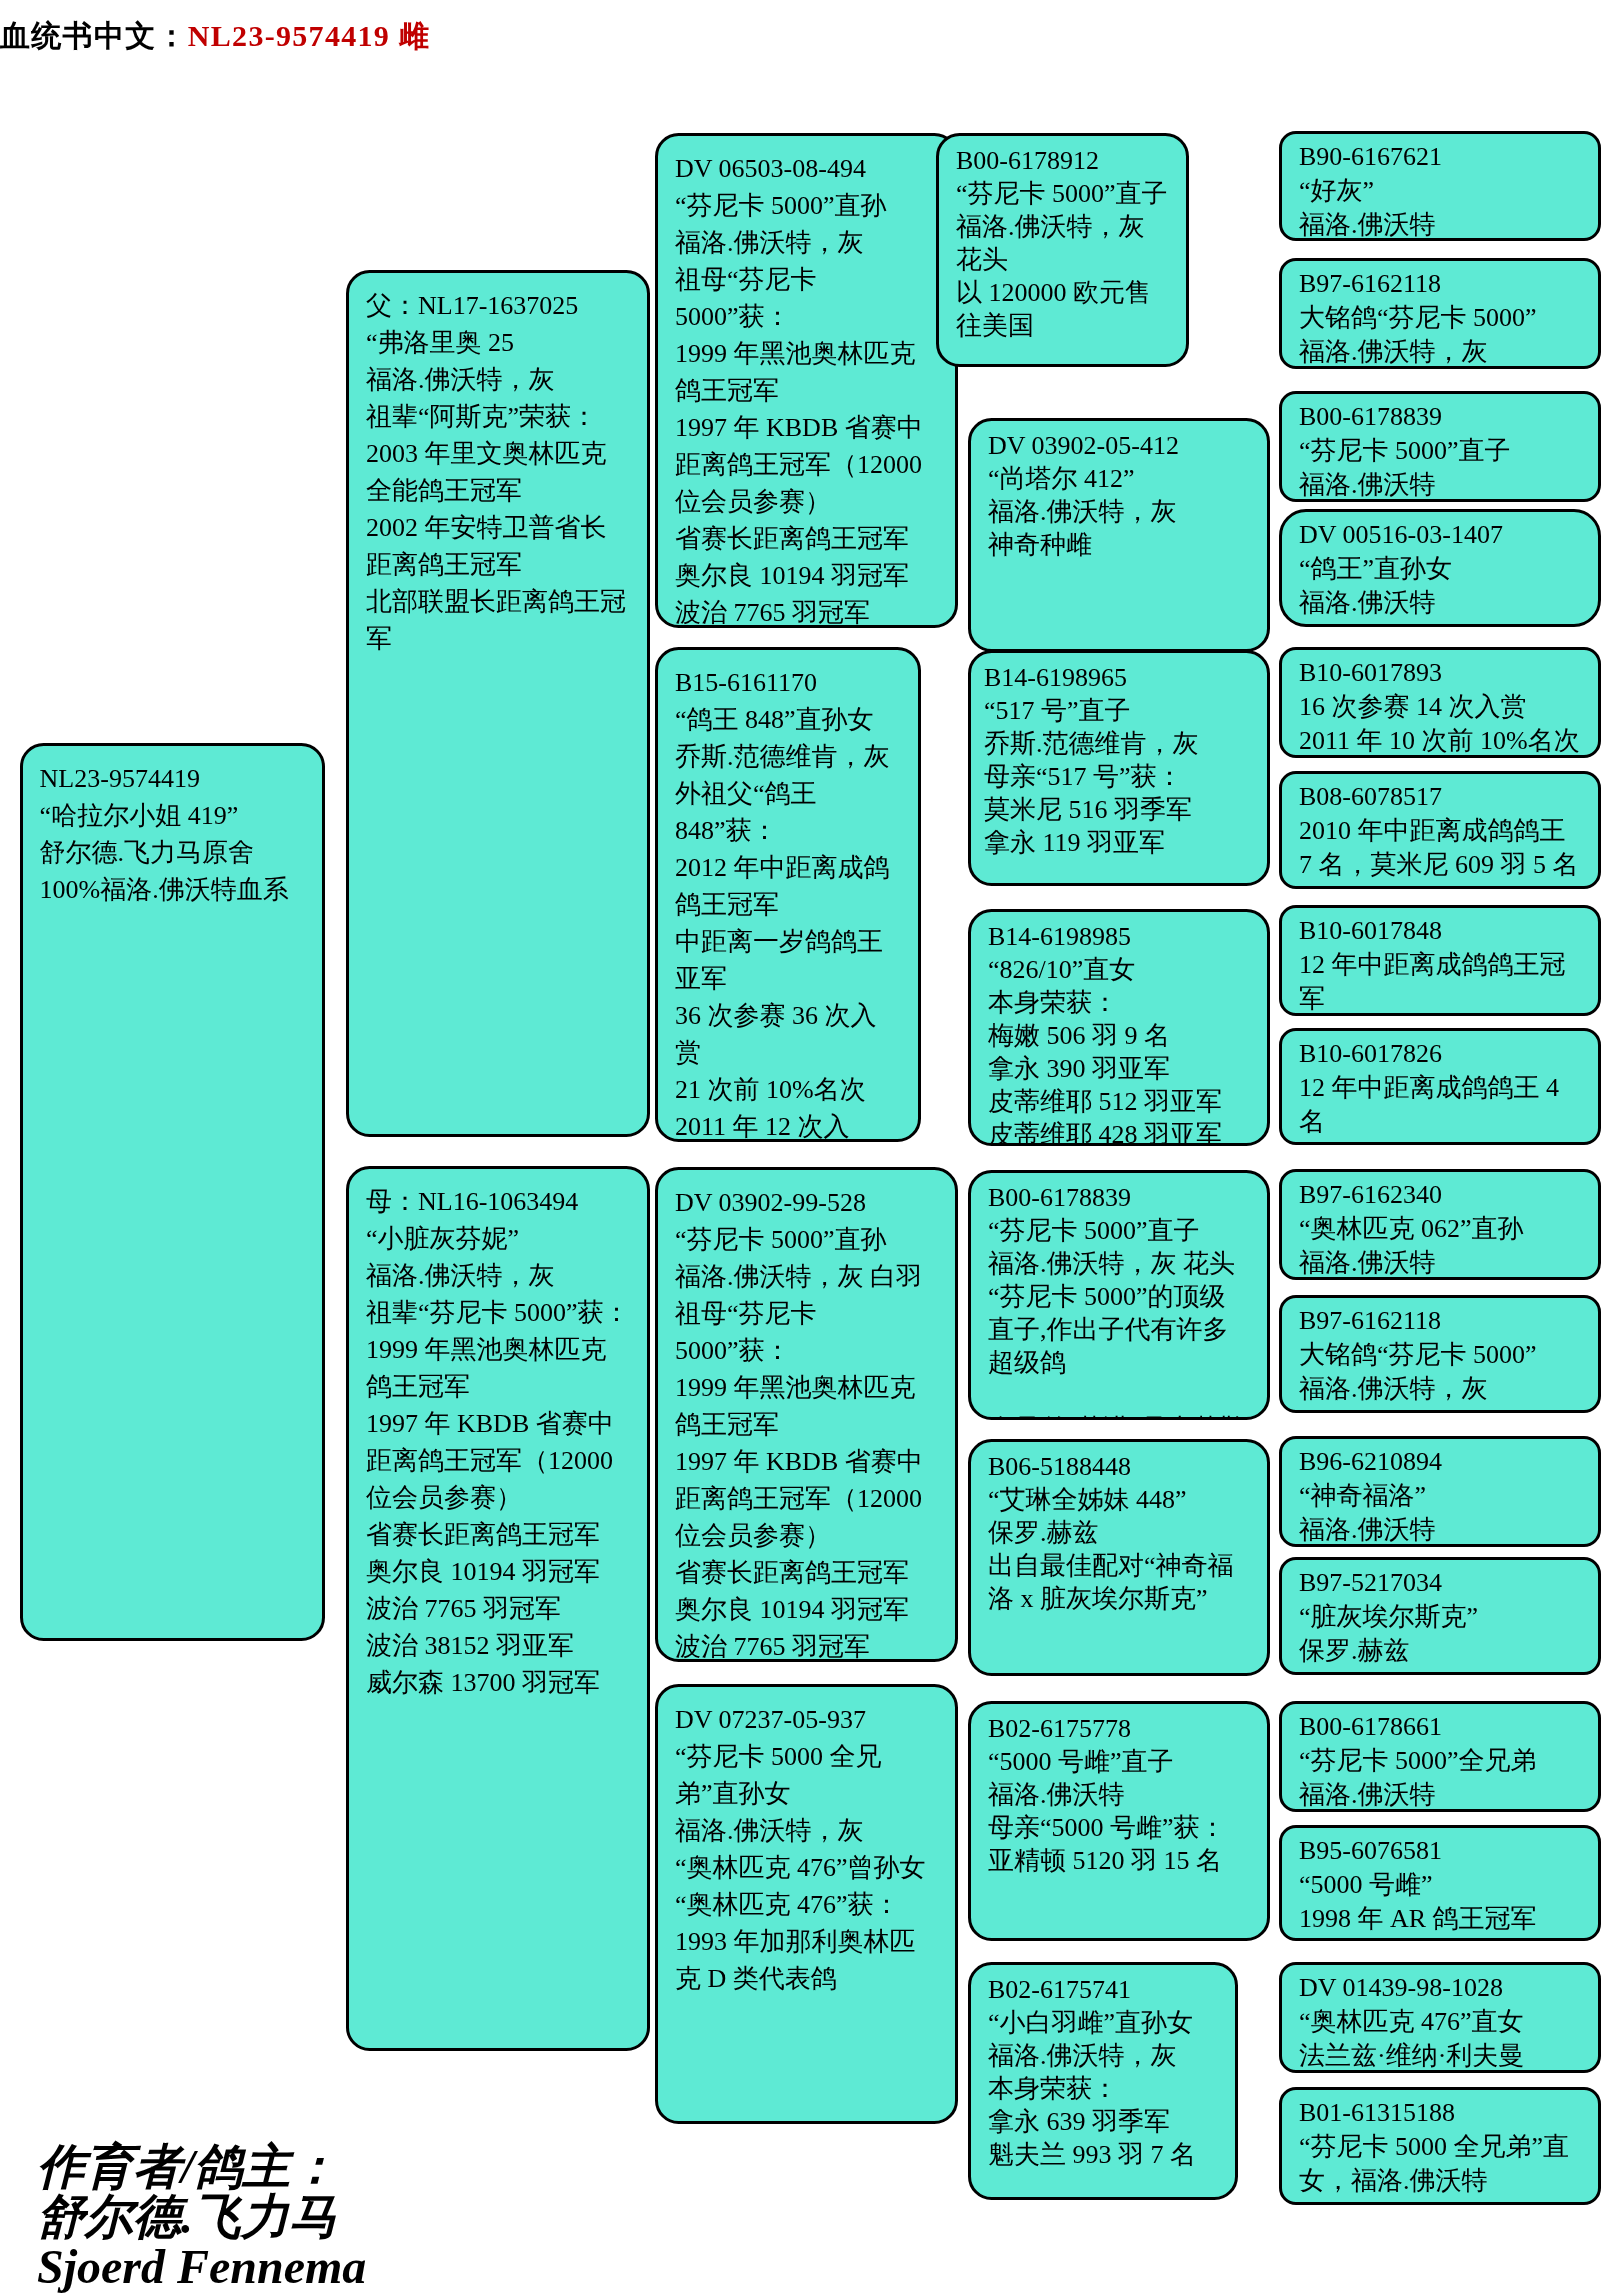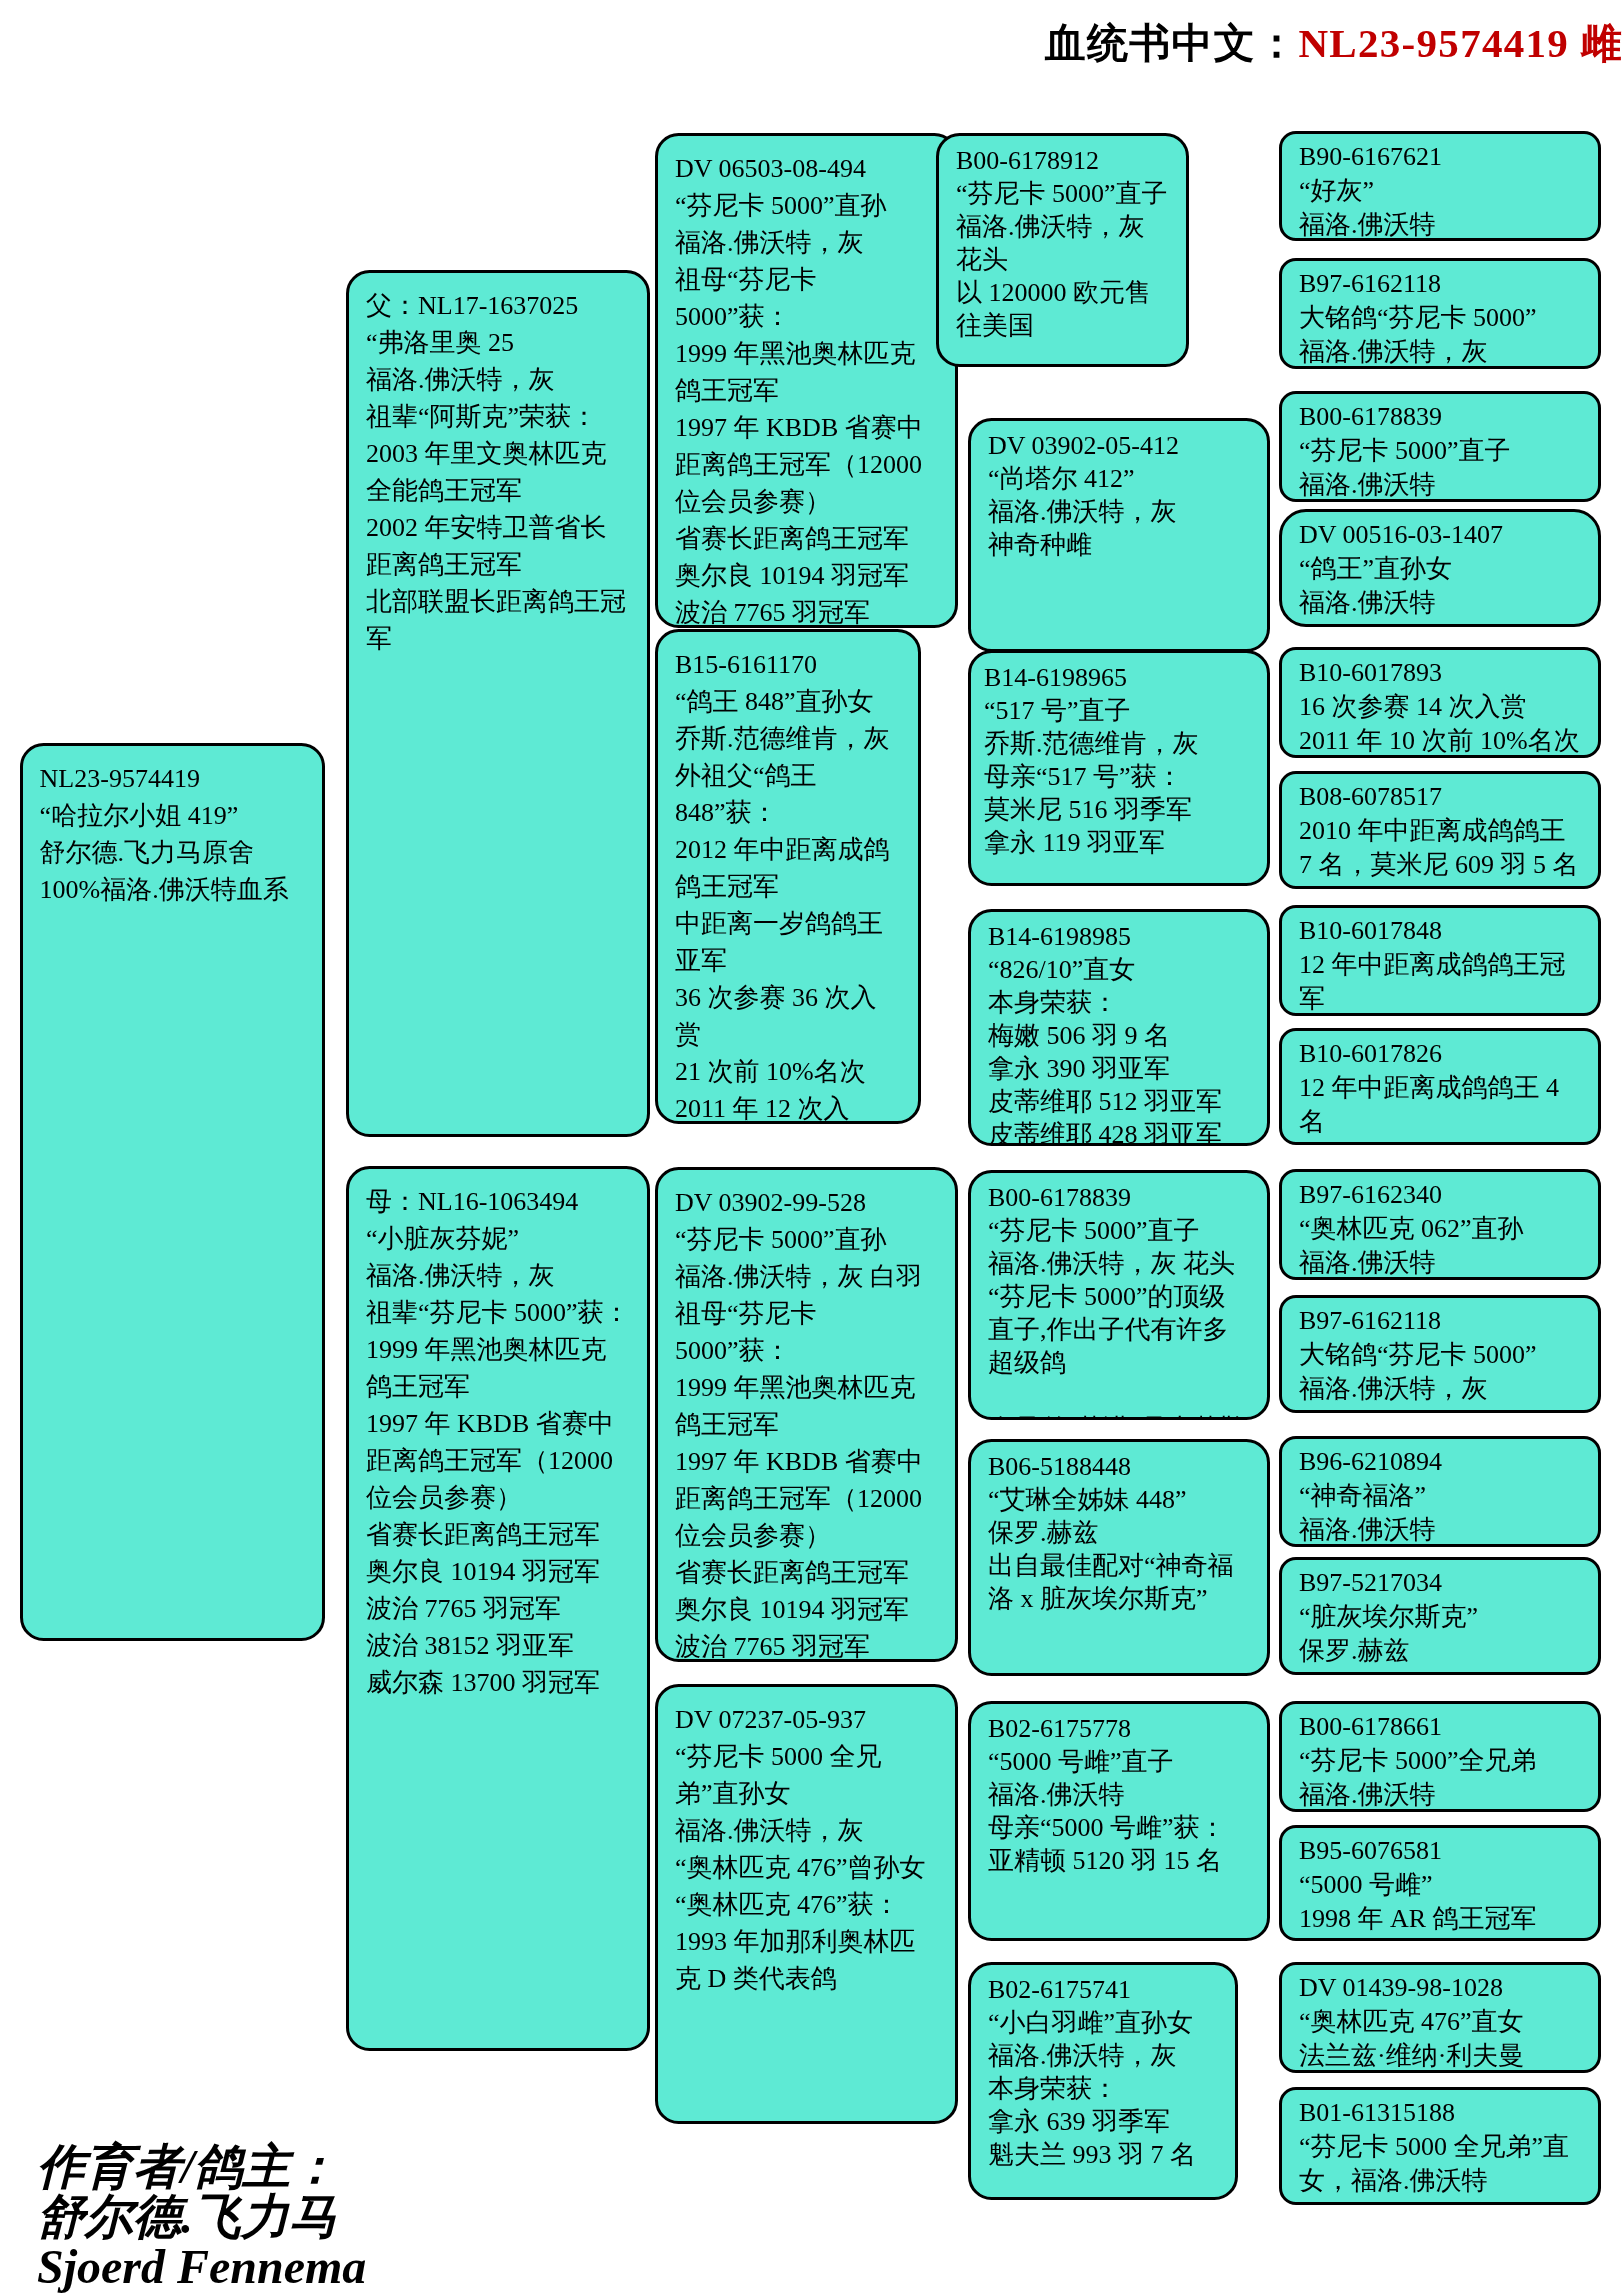--- a/index.html
+++ b/index.html
@@ -7,22 +7,22 @@
     position:relative;
     width:1623px;
     height:2295px;
     background:#ffffff;
     color:#000000;
     font-family:"Liberation Serif","DejaVu Serif",serif;
   }
   .title{
     position:absolute;
     top:15.7px;left:0;width:100%;
-    text-align:right;
-    font-size:41px;
+    text-align:left;
+    font-size:30px;
     font-weight:700;
     letter-spacing:1.3px;
     white-space:nowrap;
   }
   .pbox{
     position:absolute;
     border:3.3px solid #000;
     border-radius:23.6px;
     background:#5eead4;
     box-sizing:border-box;
@@ -86,21 +86,21 @@
         <div class="pline">“芬尼卡 5000”直孙</div>
         <div class="pline">福洛.佛沃特，灰</div>
         <div class="pline">祖母“芬尼卡 5000”获：</div>
         <div class="pline">1999 年黑池奥林匹克鸽王冠军</div>
         <div class="pline">1997 年 KBDB 省赛中距离鸽王冠军（12000 位会员参赛）</div>
         <div class="pline">省赛长距离鸽王冠军</div>
         <div class="pline">奥尔良 10194 羽冠军</div>
         <div class="pline">波治 7765 羽冠军</div>
         <div class="pline">波治 38152 羽亚军</div>
       </div>
-      <div class="pbox gen3" style="left: 655px; top: 629px; width: 266px; height: 495px;">
+      <div class="pbox gen3" style="left: 655px; top: 647px; width: 266px; height: 495px;">
         <div class="pline">B15-6161170</div>
         <div class="pline">“鸽王 848”直孙女</div>
         <div class="pline">乔斯.范德维肯，灰</div>
         <div class="pline">外祖父“鸽王 848”获：</div>
         <div class="pline">2012 年中距离成鸽鸽王冠军</div>
         <div class="pline">中距离一岁鸽鸽王亚军</div>
         <div class="pline">36 次参赛 36 次入赏</div>
         <div class="pline">21 次前 10%名次</div>
         <div class="pline">2011 年 12 次入赏，不含重复赛绩</div>
       </div>

